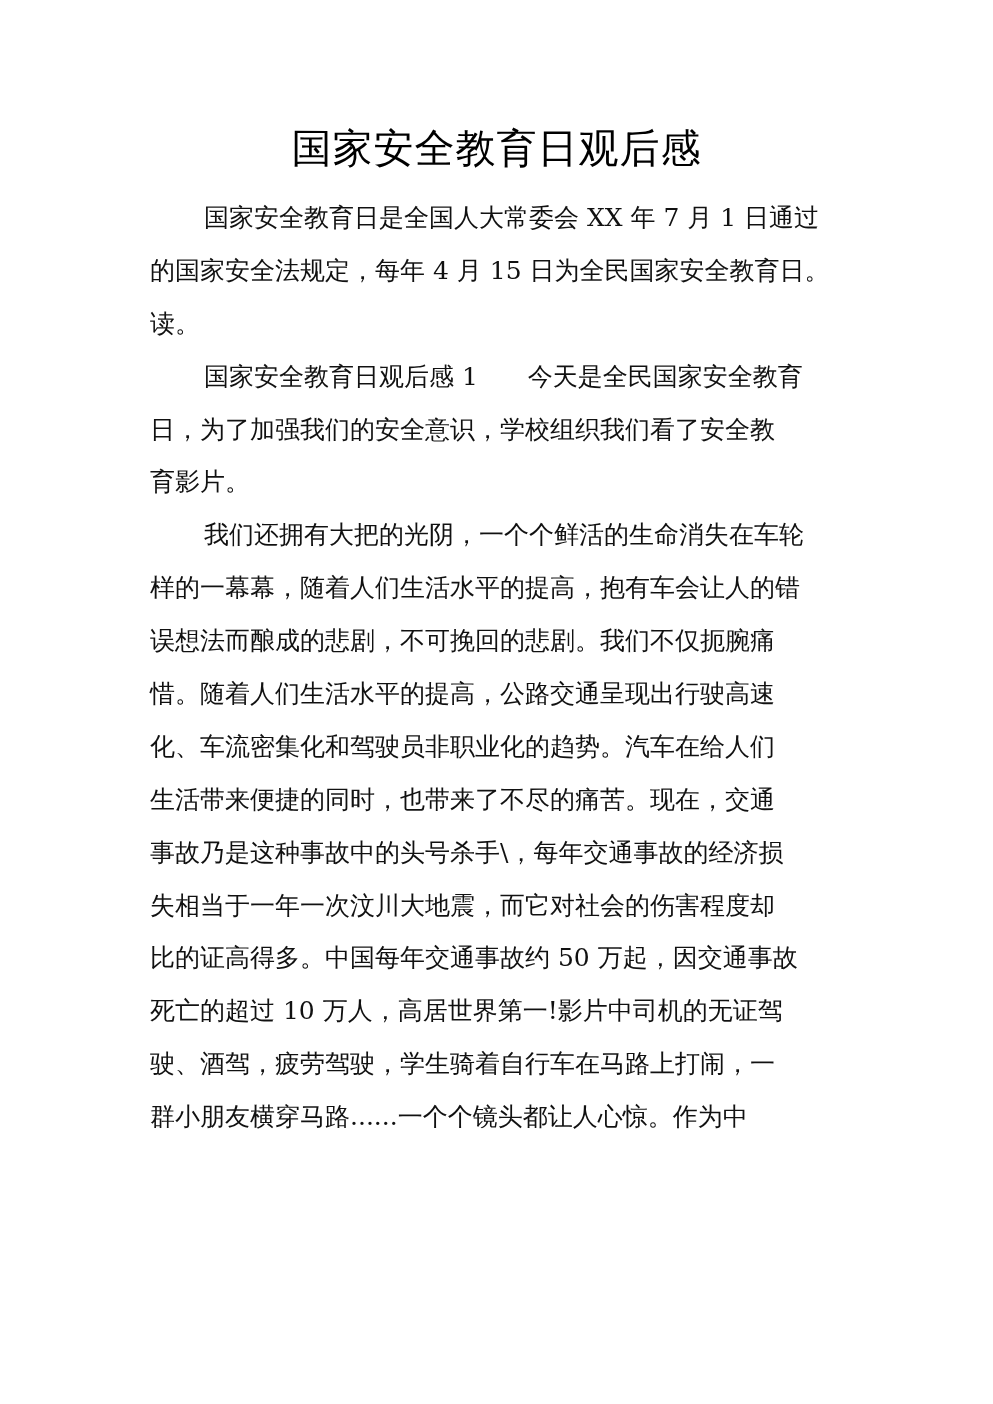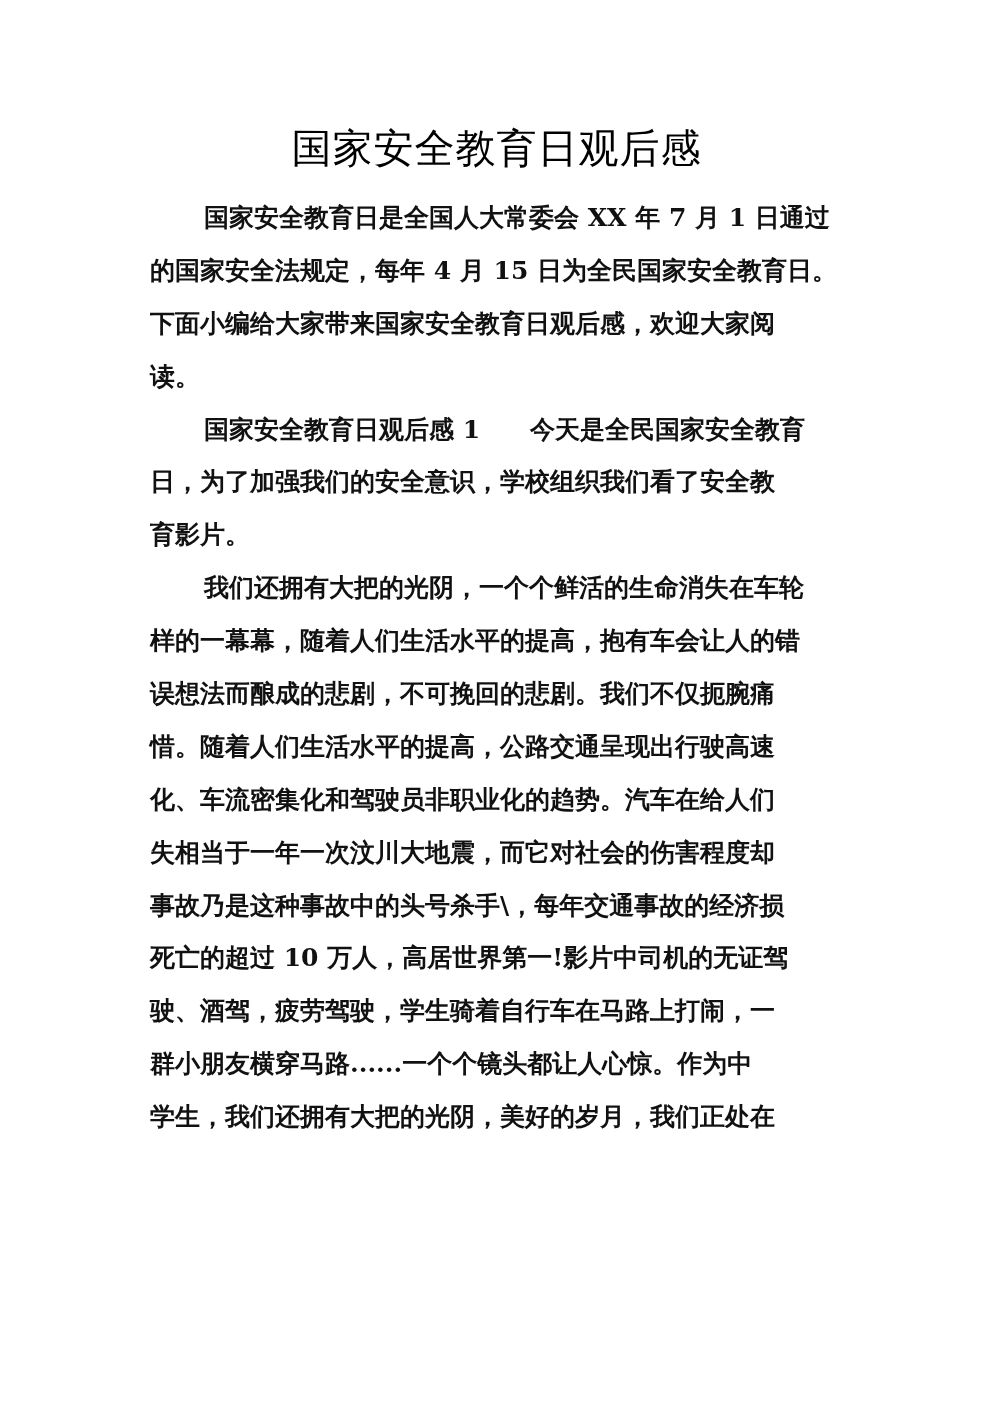--- a/index.html
+++ b/index.html
@@ -41,45 +41,44 @@
       left: 150px;
       top: 192px;
       width: 700px;
     }
     .line {
       height: 52.9px;
       line-height: 52.9px;
       font-size: 25px;
       white-space: nowrap;
       color: #111111;
-      font-weight: bold;
     }
     .line.indent {
       padding-left: 54px;
     }
   </style>
 </head>
 <body>
 
 <div class="page">
   <div class="title">国家安全教育日观后感</div>
 
   <div class="body-lines">
     <div class="line indent">国家安全教育日是全国人大常委会 XX 年 7 月 1 日通过</div>
     <div class="line">的国家安全法规定，每年 4 月 15 日为全民国家安全教育日。</div>
-    <div class="line">下面小编给大家带来国家安全教育日观后感，欢迎大家阅</div>
     <div class="line">读。</div>
     <div class="line indent">国家安全教育日观后感 1　　今天是全民国家安全教育</div>
     <div class="line">日，为了加强我们的安全意识，学校组织我们看了安全教</div>
     <div class="line">育影片。</div>
     <div class="line indent">我们还拥有大把的光阴，一个个鲜活的生命消失在车轮</div>
     <div class="line">样的一幕幕，随着人们生活水平的提高，抱有车会让人的错</div>
     <div class="line">误想法而酿成的悲剧，不可挽回的悲剧。我们不仅扼腕痛</div>
     <div class="line">惜。随着人们生活水平的提高，公路交通呈现出行驶高速</div>
     <div class="line">化、车流密集化和驾驶员非职业化的趋势。汽车在给人们</div>
+    <div class="line">生活带来便捷的同时，也带来了不尽的痛苦。现在，交通</div>
+    <div class="line">事故乃是这种事故中的头号杀手\，每年交通事故的经济损</div>
     <div class="line">失相当于一年一次汶川大地震，而它对社会的伤害程度却</div>
-    <div class="line">事故乃是这种事故中的头号杀手\，每年交通事故的经济损</div>
+    <div class="line">比的证高得多。中国每年交通事故约 50 万起，因交通事故</div>
     <div class="line">死亡的超过 10 万人，高居世界第一!影片中司机的无证驾</div>
     <div class="line">驶、酒驾，疲劳驾驶，学生骑着自行车在马路上打闹，一</div>
     <div class="line">群小朋友横穿马路......一个个镜头都让人心惊。作为中</div>
-    <div class="line">学生，我们还拥有大把的光阴，美好的岁月，我们正处在</div>
   </div>
 </div>
 
 </body></html>

